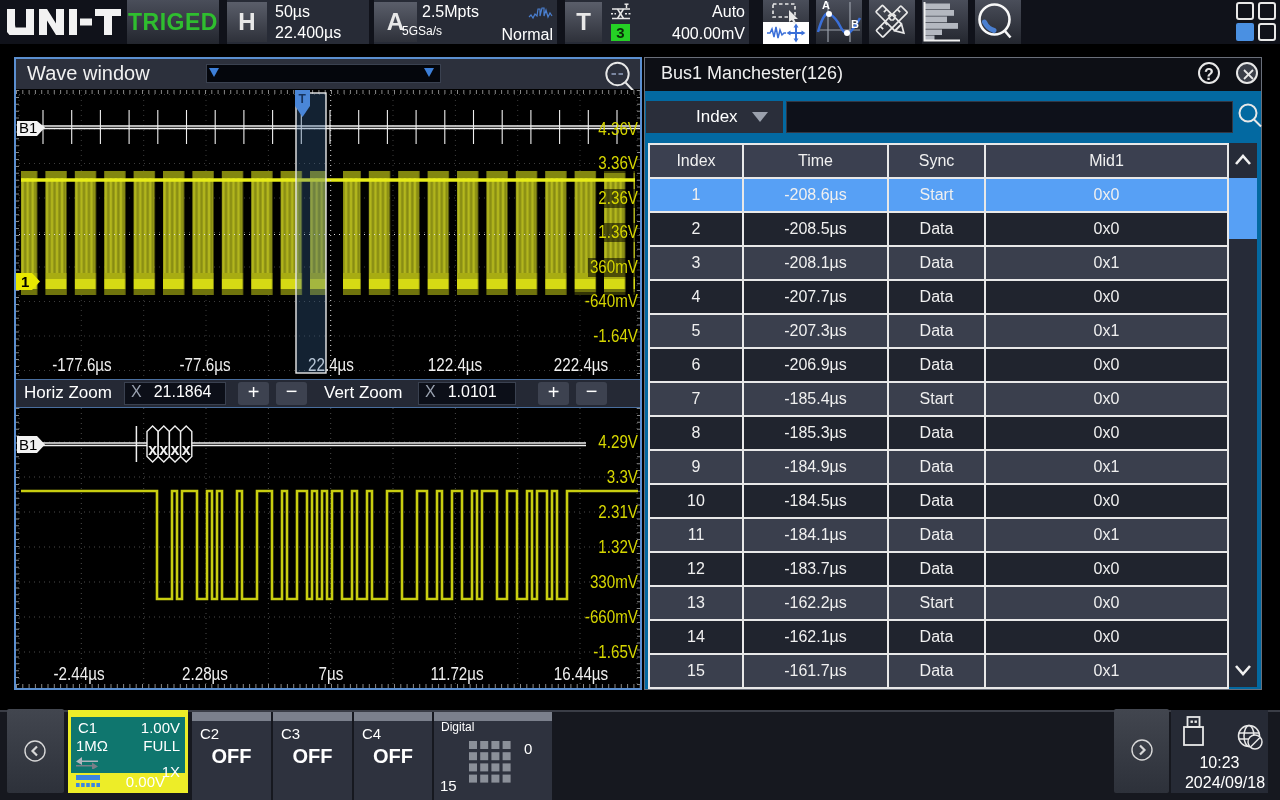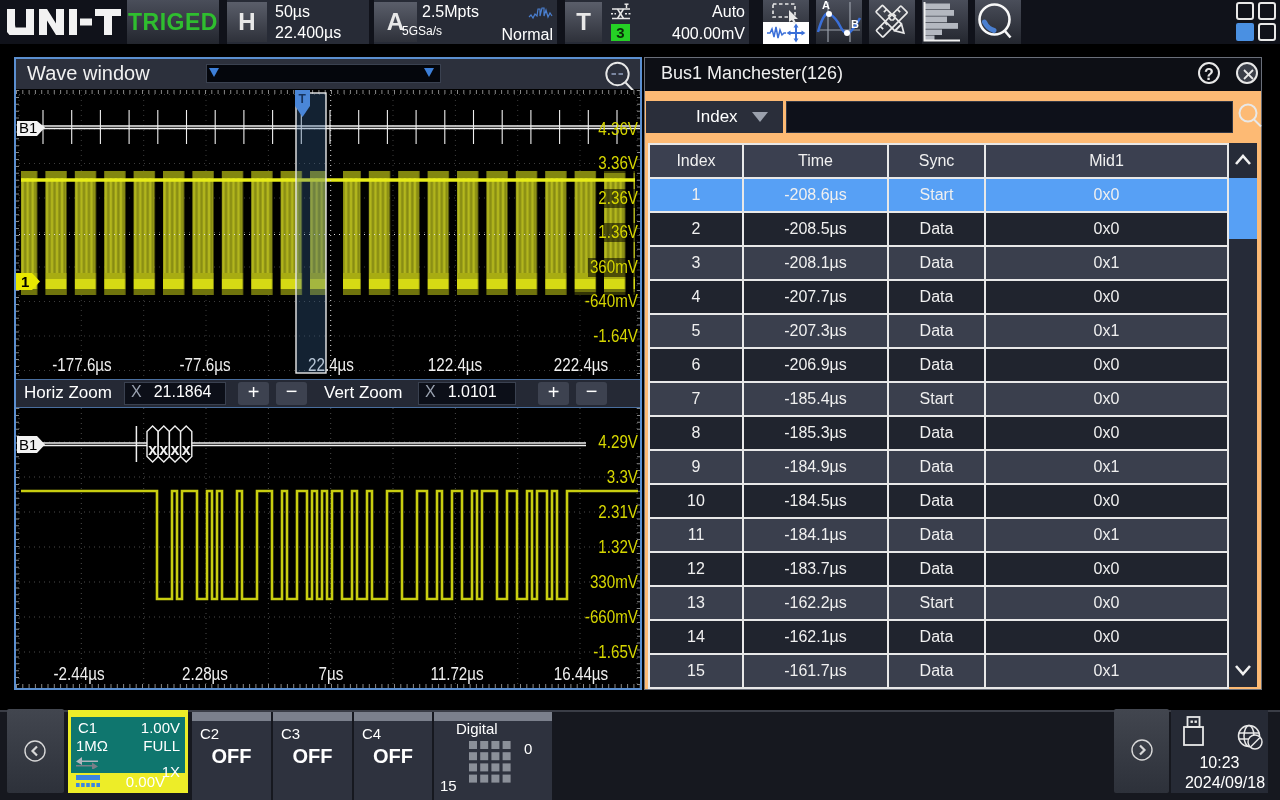--- a/index.html
+++ b/index.html
@@ -15,21 +15,21 @@
     display:flex; align-items:center; justify-content:center; font-size:24px; font-weight:bold; color:#e8e8e8; }
   .tsec { position:absolute; top:0; height:44px; background:#1c1f28; }
 
   
   #wavepanel { position:absolute; left:14px; top:57px; width:628px; height:633px;
     background:#000; border:2px solid #5b8fd0; }
   #waveheader { position:absolute; left:0; top:0; width:624px; height:30px; background:#2c303c; }
 
   
   #rightpanel { position:absolute; left:644px; top:57px; width:618px; height:633px;
-    background:#fdba74; border:1px solid #6a6f7a; }
+    background:#0369a1; border:1px solid #6a6f7a; }
 
   
   #bottombar { position:absolute; left:0; top:710px; width:1280px; height:90px; background:#16181f;
     border-top:2px solid #3a3d46; }
   .chbox { position:absolute; top:0px; height:100px; background:#2e323e; }
   .chtab { position:absolute; left:0; top:0; width:100%; height:9px; background:#7b808c; }
 </style>
 </head>
 <body>
 <div id="stage">
@@ -562,21 +562,21 @@
       <div class="abs" style="left:0;top:33px;width:79px;text-align:center;font-size:20px;font-weight:bold;">OFF</div>
     </div>
     <div class="chbox" style="left:354px;width:78px;">
       <div class="chtab"></div>
       <div class="abs" style="left:8px;top:13px;font-size:15px;">C4</div>
       <div class="abs" style="left:0;top:33px;width:78px;text-align:center;font-size:20px;font-weight:bold;">OFF</div>
     </div>
 
     <div class="chbox" style="left:434px;width:118px;">
       <div class="chtab"></div>
-      <div class="abs" style="left:22px;top:8px;font-size:15px;">Digital</div>
+      <div class="abs" style="left:7px;top:8px;font-size:12px;">Digital</div>
       <svg class="abs" style="left:35px;top:29px" width="45" height="45" viewBox="0 0 45 45">
         <g fill="#8b9099">
           <rect x="0" y="0" width="8" height="8"></rect>
             <rect x="11.2" y="0" width="8" height="8"></rect>
             <rect x="22.4" y="0" width="8" height="8"></rect>
             <rect x="33.6" y="0" width="8" height="8"></rect>
           <rect x="0" y="11.2" width="8" height="8"></rect>
             <rect x="11.2" y="11.2" width="8" height="8"></rect>
             <rect x="22.4" y="11.2" width="8" height="8"></rect>
             <rect x="33.6" y="11.2" width="8" height="8"></rect>

